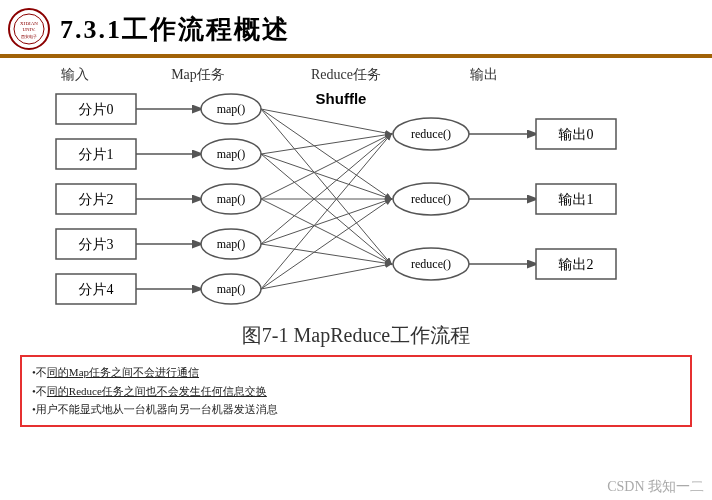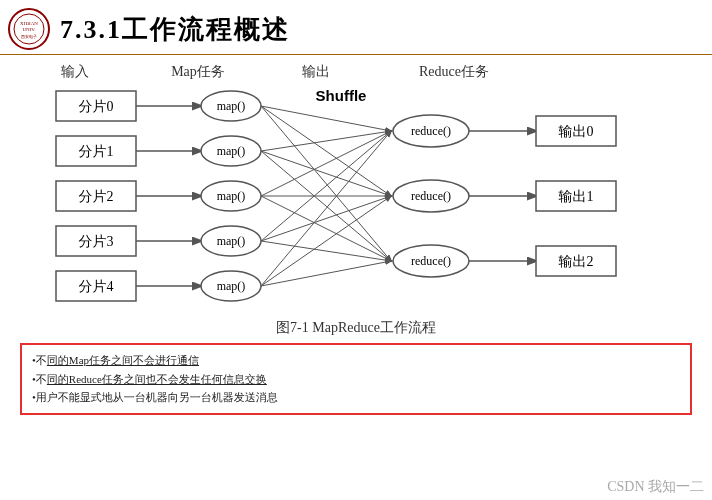--- a/index.html
+++ b/index.html
@@ -10,21 +10,21 @@
       font-family: 'SimSun', 'STSong', serif;
       overflow: hidden;
       position: relative;
     }
 
     
     .header {
       display: flex;
       align-items: center;
       padding: 8px 16px 4px 8px;
-      border-bottom: 1px solid #a16207;
+      border-bottom: 4px solid #a16207;
     }
     .logo {
       width: 42px;
       height: 42px;
       margin-right: 10px;
       flex-shrink: 0;
     }
     .page-title {
       font-size: 26px;
       font-weight: bold;
@@ -40,21 +40,21 @@
 
     
     .diagram-svg {
       display: block;
       margin: 0 auto;
     }
 
     
     .caption {
       text-align: center;
-      font-size: 14px;
+      font-size: 20px;
       color: #333;
       margin: 2px 0 6px 0;
     }
 
     
     .bullets {
       margin: 4px 20px;
       border: 2px solid #e63030;
       padding: 6px 10px;
       font-size: 11px;
@@ -90,22 +90,22 @@
     <text x="21" y="30" text-anchor="middle" font-size="4" fill="#8B0000">西安电子</text>
   </svg>
   <span class="page-title">7.3.1工作流程概述</span>
 </div>
 
 <div class="diagram-area">
 
   <div style="display:flex; padding: 0 0 2px 0; font-size:14px; color:#333;gap:8px;">
     <div style="width:110px; text-align:center;">输入</div>
     <div style="width:120px; text-align:center;">Map任务</div>
+    <div style="width:160px; text-align:center;">Reduce任务</div>
     <div style="width:100px; text-align:center;">输出</div>
-    <div style="width:160px; text-align:center;">Reduce任务</div>
   </div>
 
   <svg class="diagram-svg" width="620" height="230" viewBox="0 0 620 230">
 
     <rect x="10" y="8" width="80" height="30" fill="white" stroke="#555" stroke-width="1.5"></rect>
     <text x="50" y="28" text-anchor="middle" font-size="14" font-family="SimSun,serif">分片0</text>
 
     <rect x="10" y="53" width="80" height="30" fill="white" stroke="#555" stroke-width="1.5"></rect>
     <text x="50" y="73" text-anchor="middle" font-size="14" font-family="SimSun,serif">分片1</text>
 

